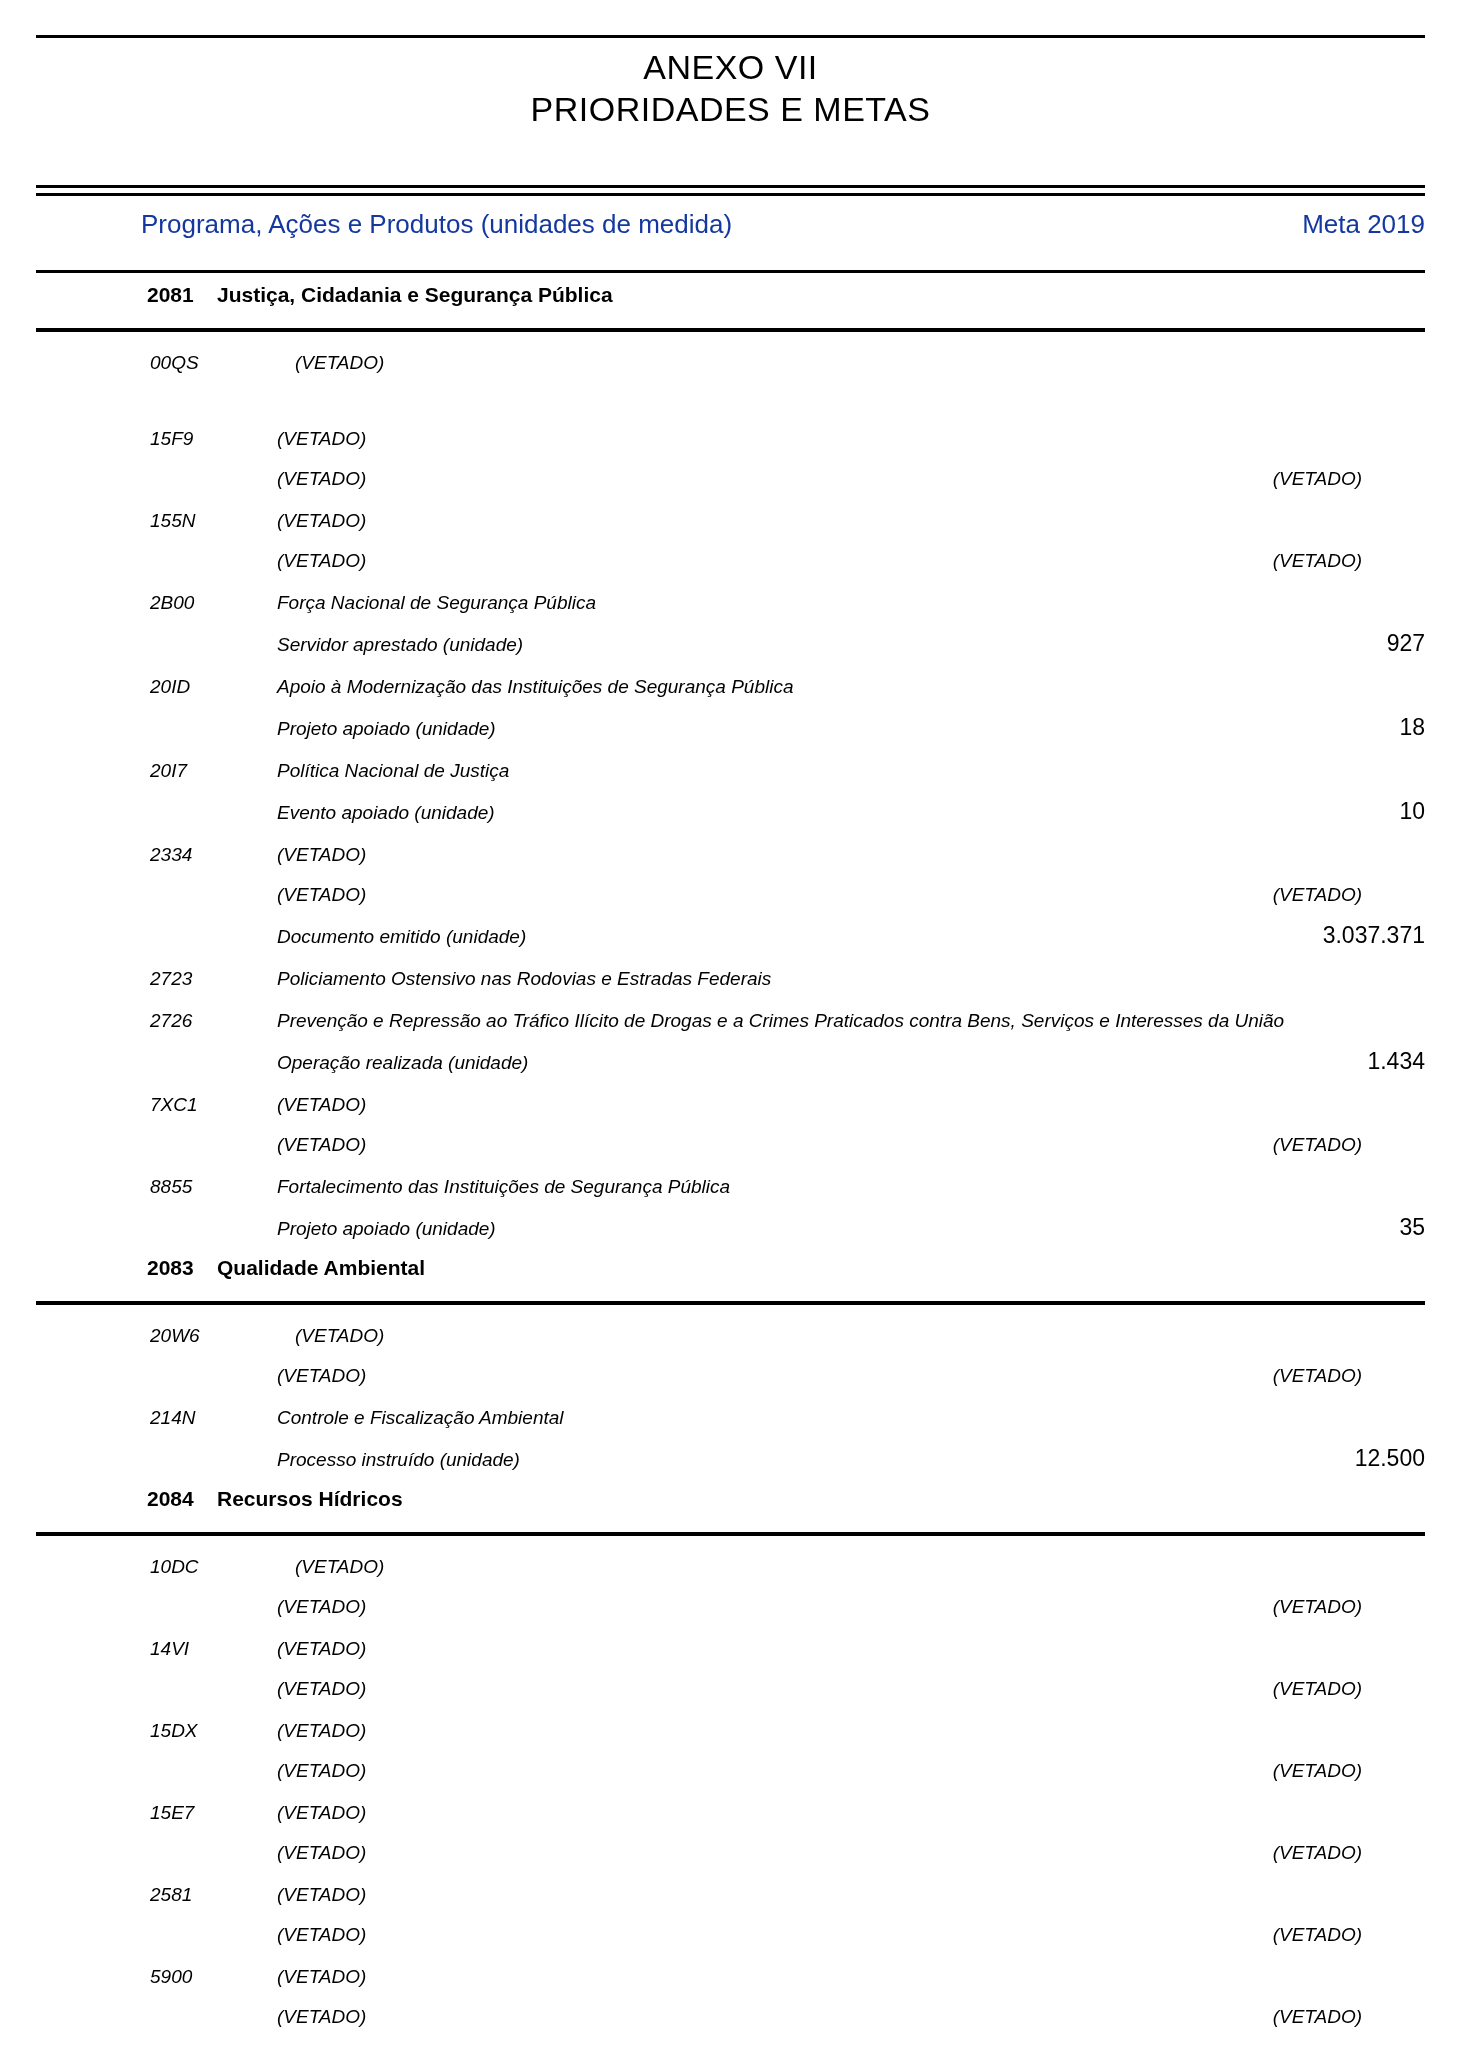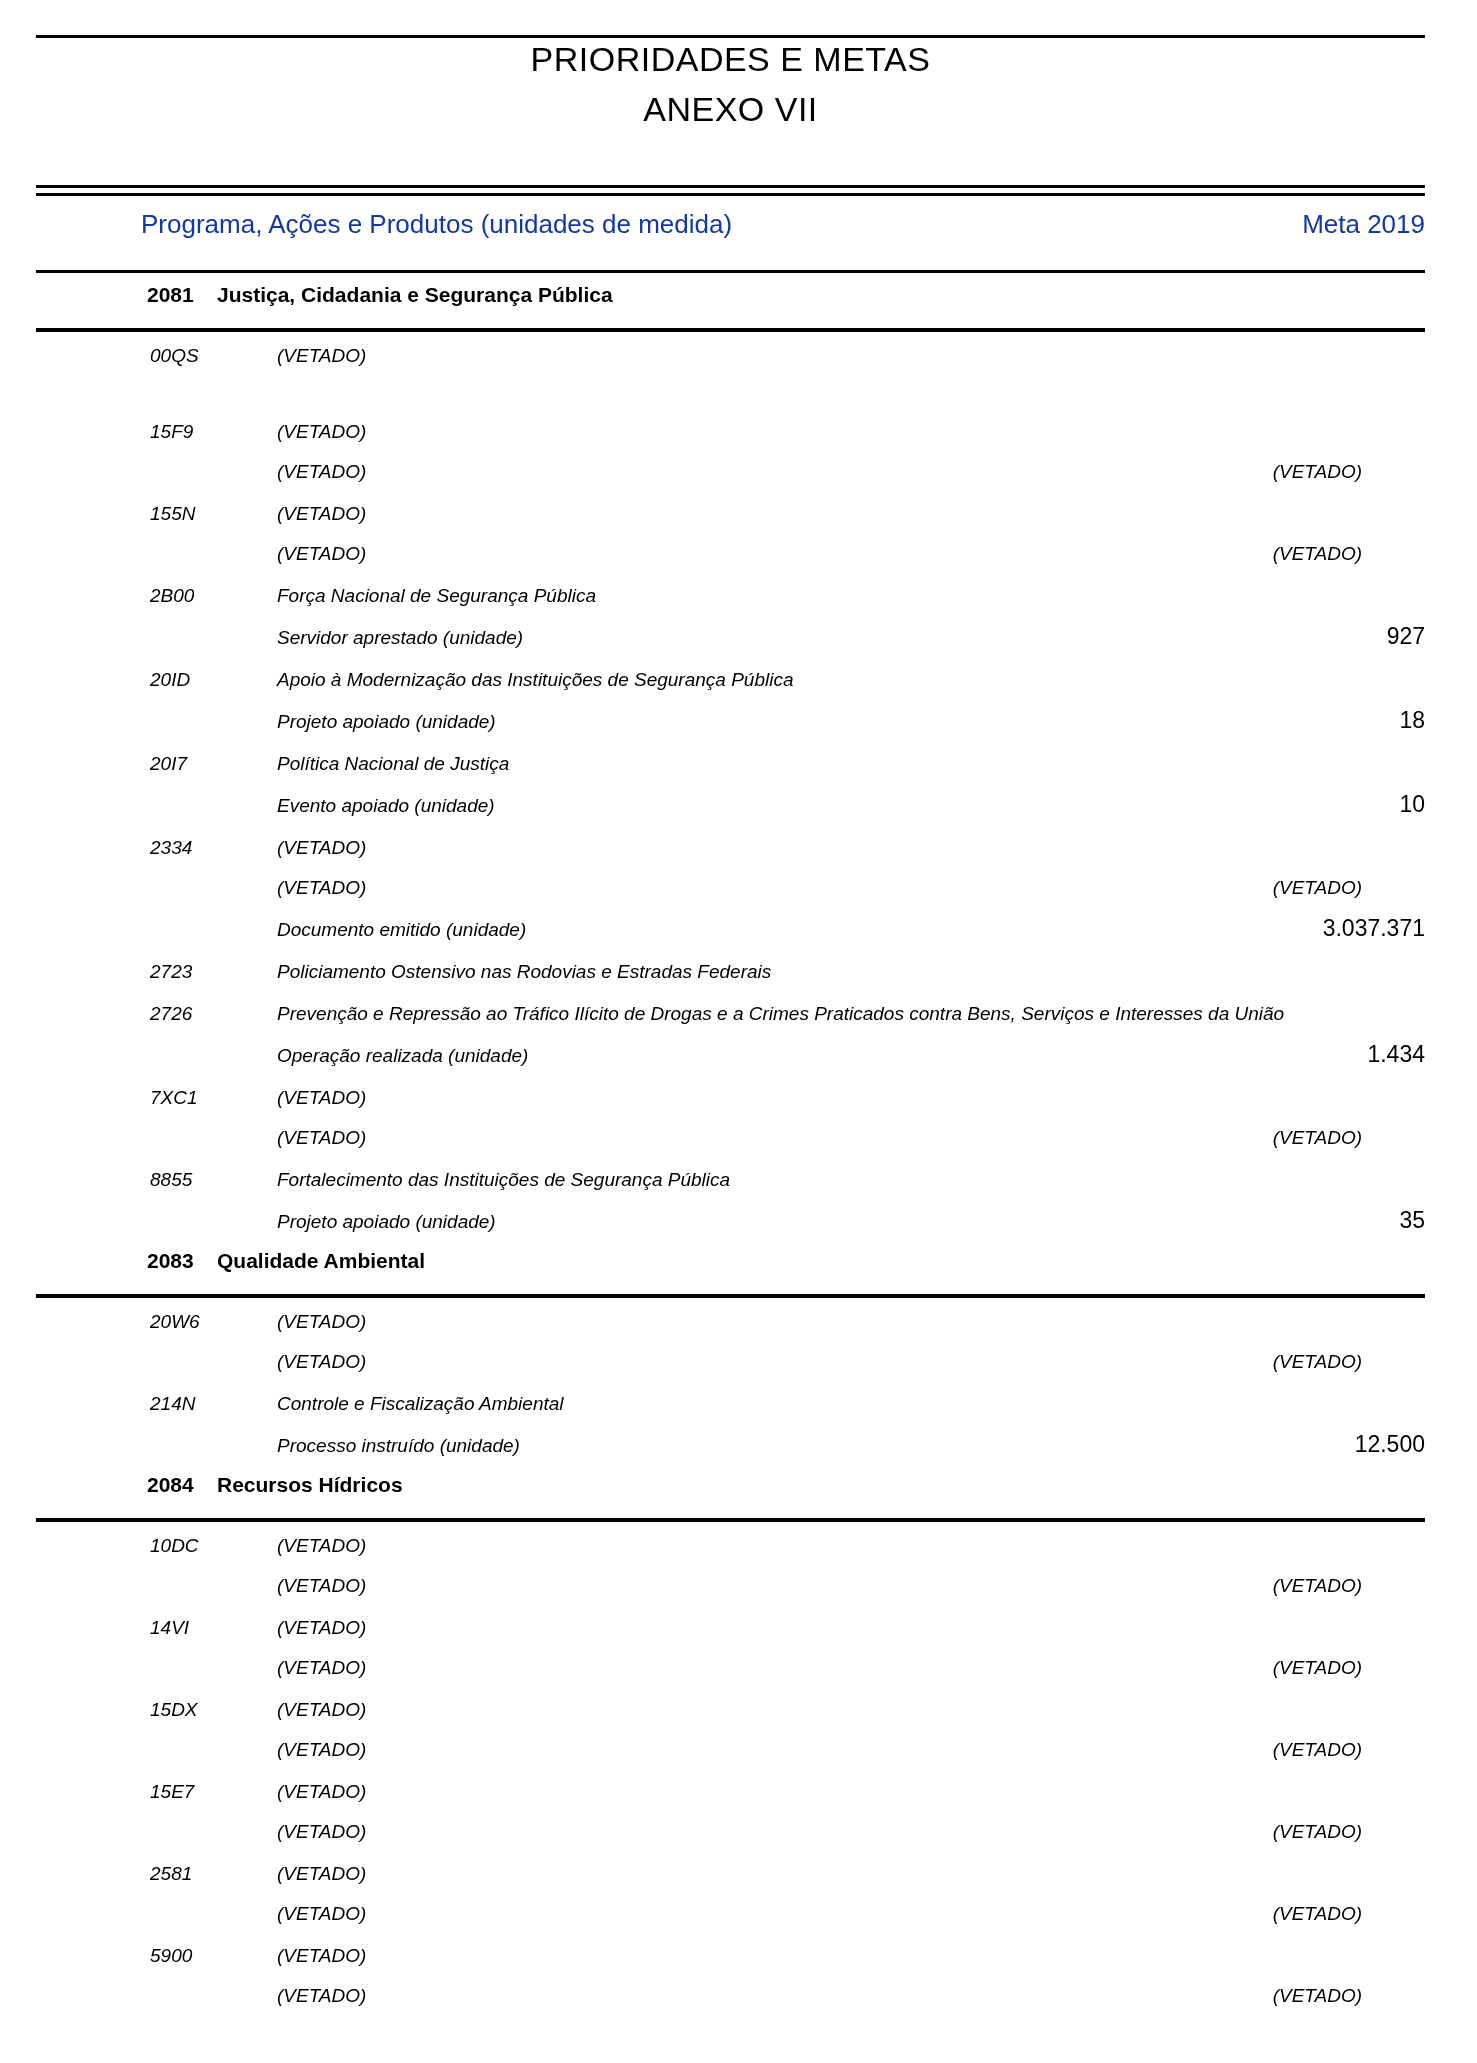--- a/index.html
+++ b/index.html
@@ -67,21 +67,21 @@
   .row {
     display: flex;
     align-items: baseline;
     padding-left: 114px;
     font-size: 19px;
     line-height: 24px;
     font-style: italic;
     margin-top: 16px;
   }
   .row.kind-action { margin-top: 18px; }
-  .rows .row:first-child { margin-top: 12px; }
+  .rows .row:first-child { margin-top: 19px; gap: 18px; }
   .row.extra-gap { margin-bottom: 52px; }
   .row .code { flex: none; width: 127px; }
   .row .text { flex: none; max-width: 1150px; }
   .row .meta {
     margin-left: auto;
     padding-left: 20px;
     font-style: normal;
     font-size: 23px;
     text-align: right;
     white-space: nowrap;
@@ -92,22 +92,22 @@
     padding-right: 63px;
   }
 </style>
 </head>
 <body>
 
 <div class="page">
 
   <div class="top-rule"></div>
 
+  <h1 class="doc-title first">ANEXO VII</h1>
   <h1 class="doc-title">PRIORIDADES E METAS</h1>
-  <h1 class="doc-title first">ANEXO VII</h1>
 
   <div class="double-rule"></div>
 
   <div class="col-header">
     <span>Programa, Ações e Produtos (unidades de medida)</span>
     <span>Meta 2019</span>
   </div>
 
   <div class="header-rule"></div>
 

